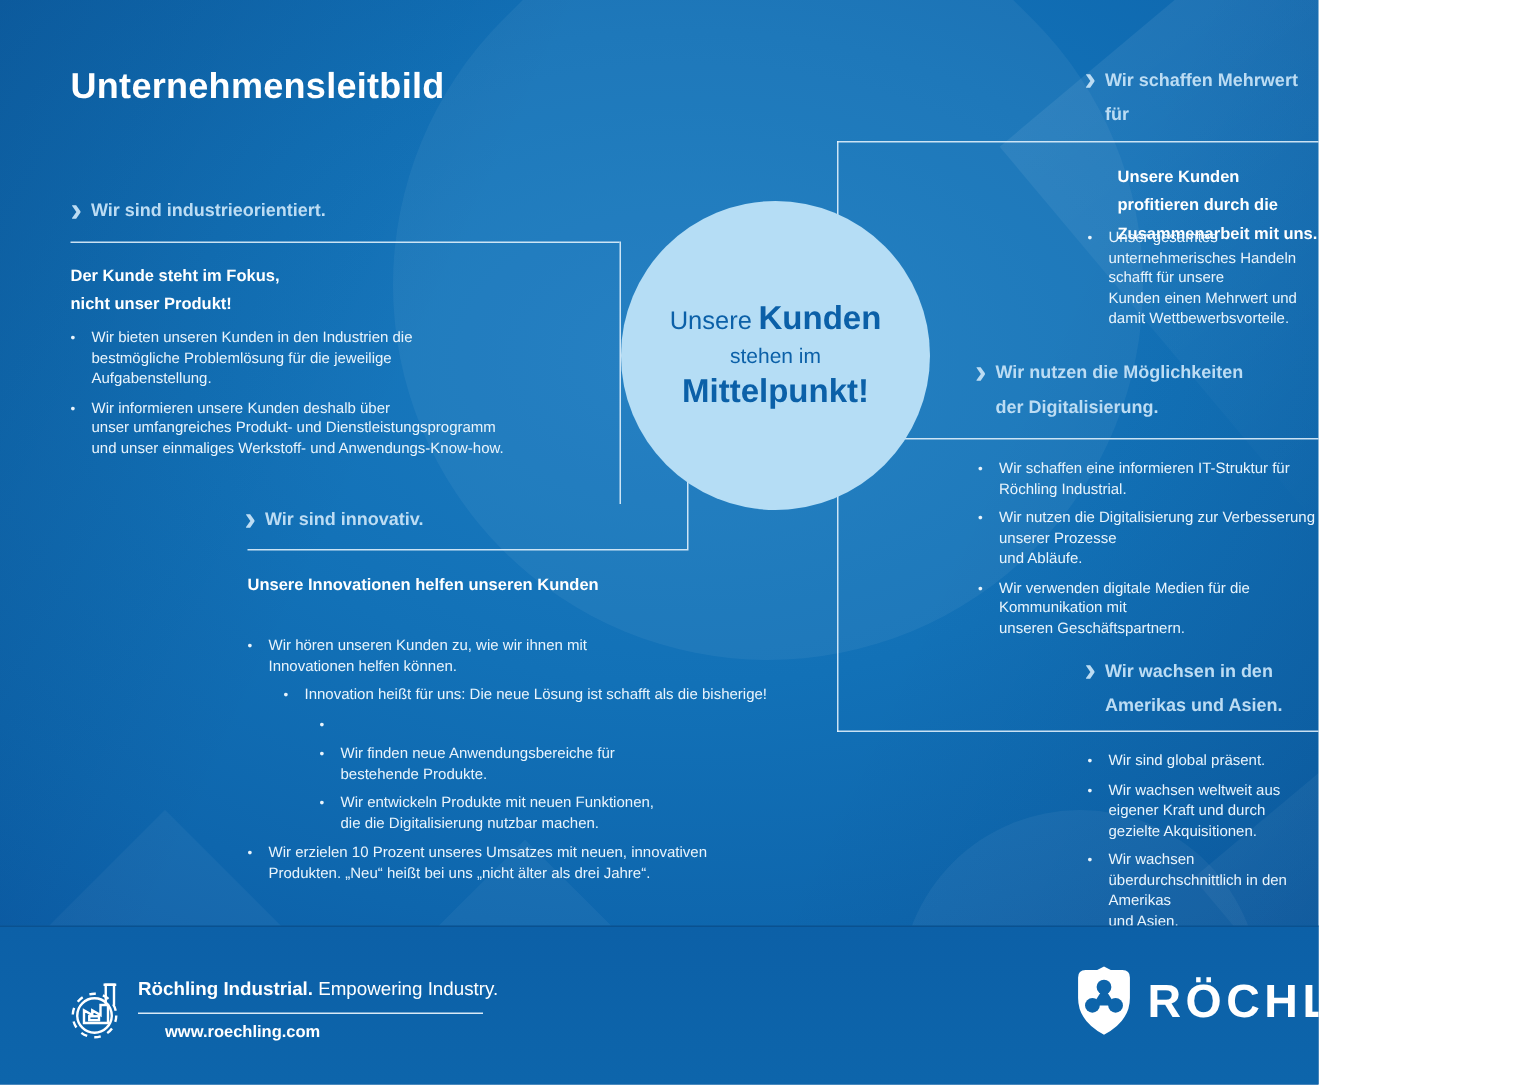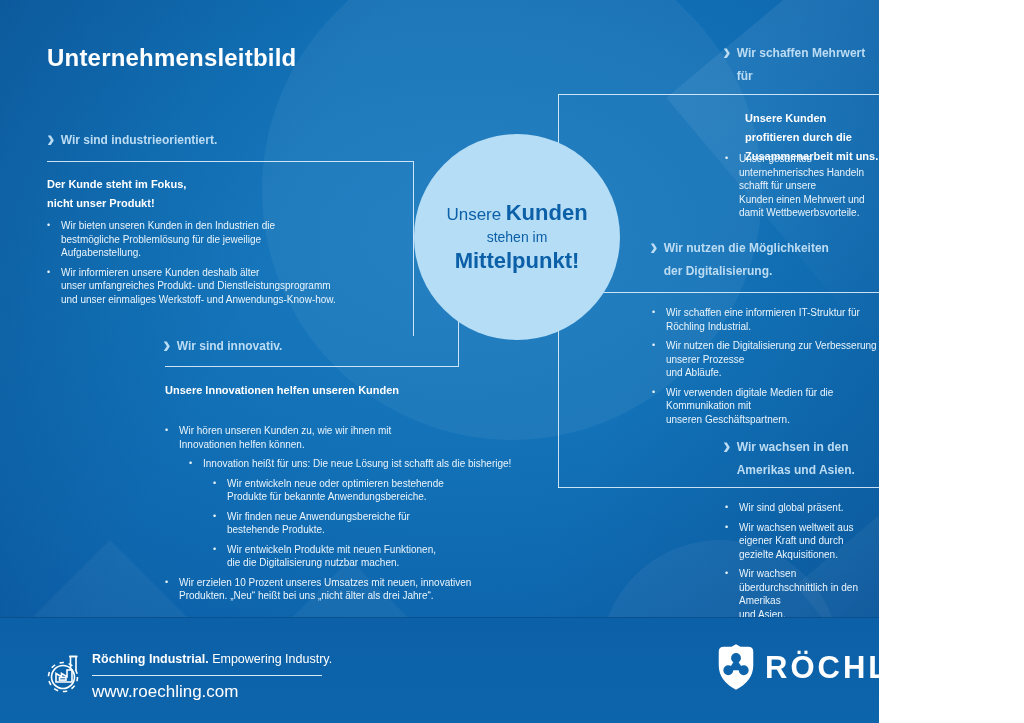--- a/index.html
+++ b/index.html
@@ -47,21 +47,21 @@
   #center-circle .c1 .c1b{font-size:22px;font-weight:bold;}
   #center-circle .c2{font-size:14px;line-height:19px;}
   #center-circle .c3{font-size:22px;font-weight:bold;line-height:28px;}
 
   #footer{position:absolute;left:0;top:617px;width:1024px;height:106px;z-index:4;
     background:linear-gradient(#0c60a7, #0d65ab);border-top:1px solid rgba(6,58,110,0.45);}
   #factory-icon{position:absolute;left:44px;top:31px;}
   #footer-tagline{position:absolute;left:92px;top:33px;color:#ffffff;font-size:12.5px;line-height:16px;}
   #footer-tagline .bold{font-weight:bold;}
   #tagline-rule{position:absolute;left:92px;top:57px;width:230px;height:1px;background:rgba(240,248,255,0.9);}
-  #footer-url{position:absolute;left:92px;top:64px;color:#ffffff;font-size:17px;font-weight:normal;}
+  #footer-url{position:absolute;left:110px;top:64px;color:#ffffff;font-size:11px;font-weight:bold;}
   #brand-logo{position:absolute;left:716px;top:24px;display:flex;align-items:center;gap:9px;}
   #logo-wordmark{color:#ffffff;font-size:31px;font-weight:bold;letter-spacing:3px;line-height:52px;}
 </style>
 </head>
 <body>
 
 <div id="poster">
 
   <div class="wm drop drop1"></div>
   <div class="wm drop drop2"></div>
@@ -94,21 +94,21 @@
     </div>
   <div class="bullets" style="left:47px;top:219px;">
       <div class="bullet lvl1">
         <span class="dot">•</span>
         <span class="btext">Wir bieten unseren Kunden in den Industrien die
 bestmögliche Problemlösung für die jeweilige
 Aufgabenstellung.</span>
       </div>
       <div class="bullet lvl1">
         <span class="dot">•</span>
-        <span class="btext">Wir informieren unsere Kunden deshalb älter
+        <span class="btext">Wir informieren unsere Kunden deshalb über
 unser umfangreiches Produkt- und Dienstleistungsprogramm
 und unser einmaliges Werkstoff- und Anwendungs-Know-how.</span>
       </div>
     </div>
 
   <div id="center-circle">
     <div class="c1">
       <span class="c1a">Unsere</span>
       <span class="c1b">Kunden</span>
     </div>
@@ -172,22 +172,20 @@
         <span class="dot">•</span>
         <span class="btext">Wir hören unseren Kunden zu, wie wir ihnen mit
 Innovationen helfen können.</span>
       </div>
       <div class="bullet lvl2">
         <span class="dot">•</span>
         <span class="btext">Innovation heißt für uns: Die neue Lösung ist schafft als die bisherige!</span>
       </div>
       <div class="bullet lvl3">
         <span class="dot">•</span>
-        <span class="btext">Wir entwickeln neue oder optimieren bestehende
-Produkte für bekannte Anwendungsbereiche.</span>
       </div>
       <div class="bullet lvl3">
         <span class="dot">•</span>
         <span class="btext">Wir finden neue Anwendungsbereiche für
 bestehende Produkte.</span>
       </div>
       <div class="bullet lvl3">
         <span class="dot">•</span>
         <span class="btext">Wir entwickeln Produkte mit neuen Funktionen,
 die die Digitalisierung nutzbar machen.</span>

